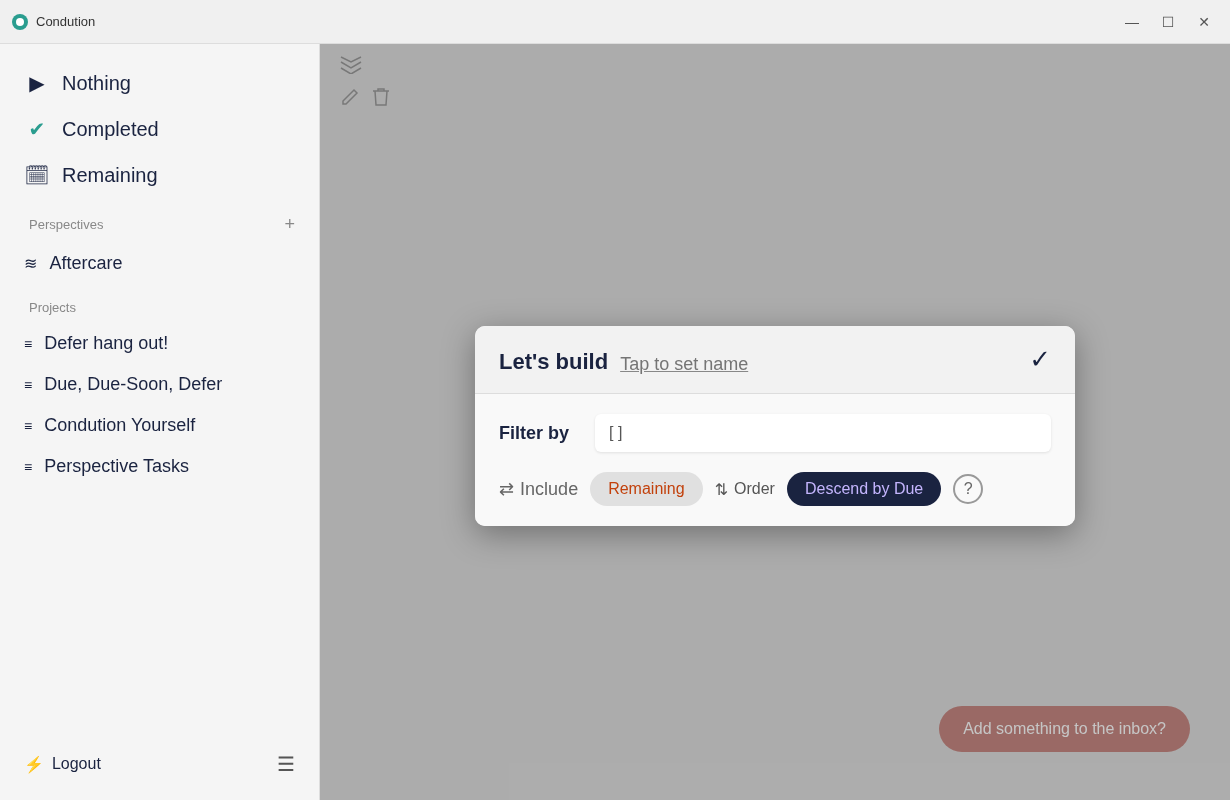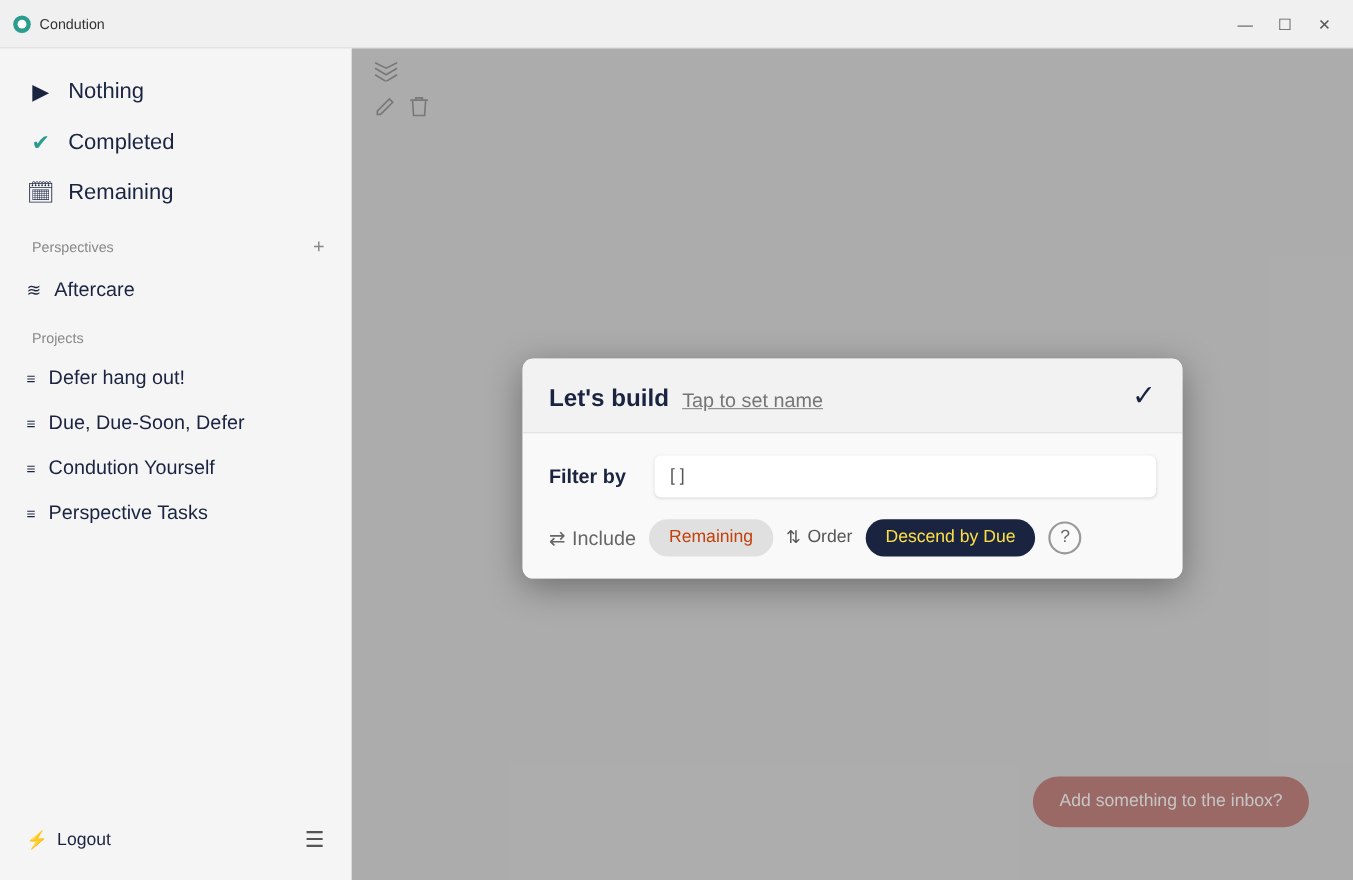--- a/index.html
+++ b/index.html
@@ -296,21 +296,21 @@
       font-size: 16px;
       cursor: pointer;
       border: none;
     }
     .option-pill-default {
       background: #e0e0e0;
       color: #c2410c;
     }
     .option-pill-active {
       background: #1a2340;
-      color: #fde047;
+      color: #c4b5fd;
     }
     .order-label {
       font-size: 16px;
       color: #555;
       display: flex; align-items: center; gap: 6px;
     }
     .help-btn {
       background: none;
       border: 2px solid #999;
       border-radius: 50%;

